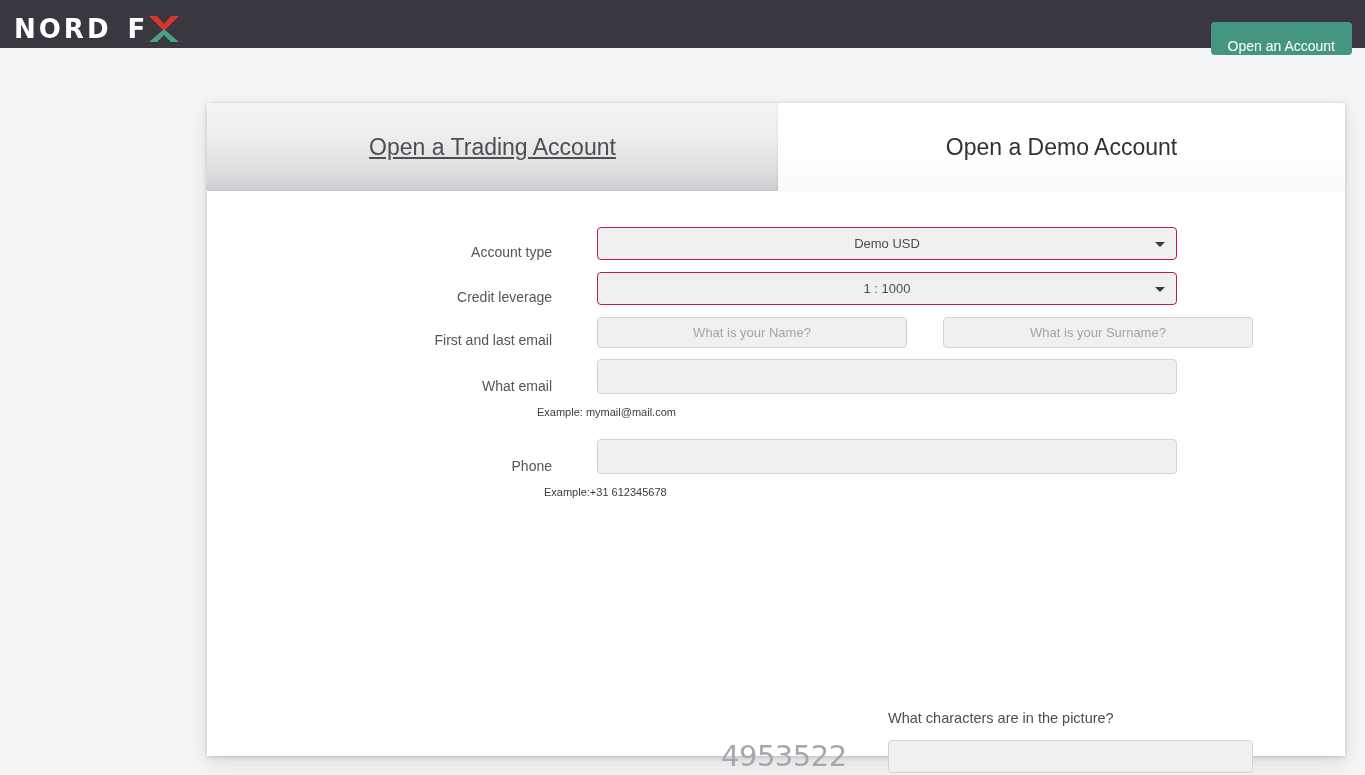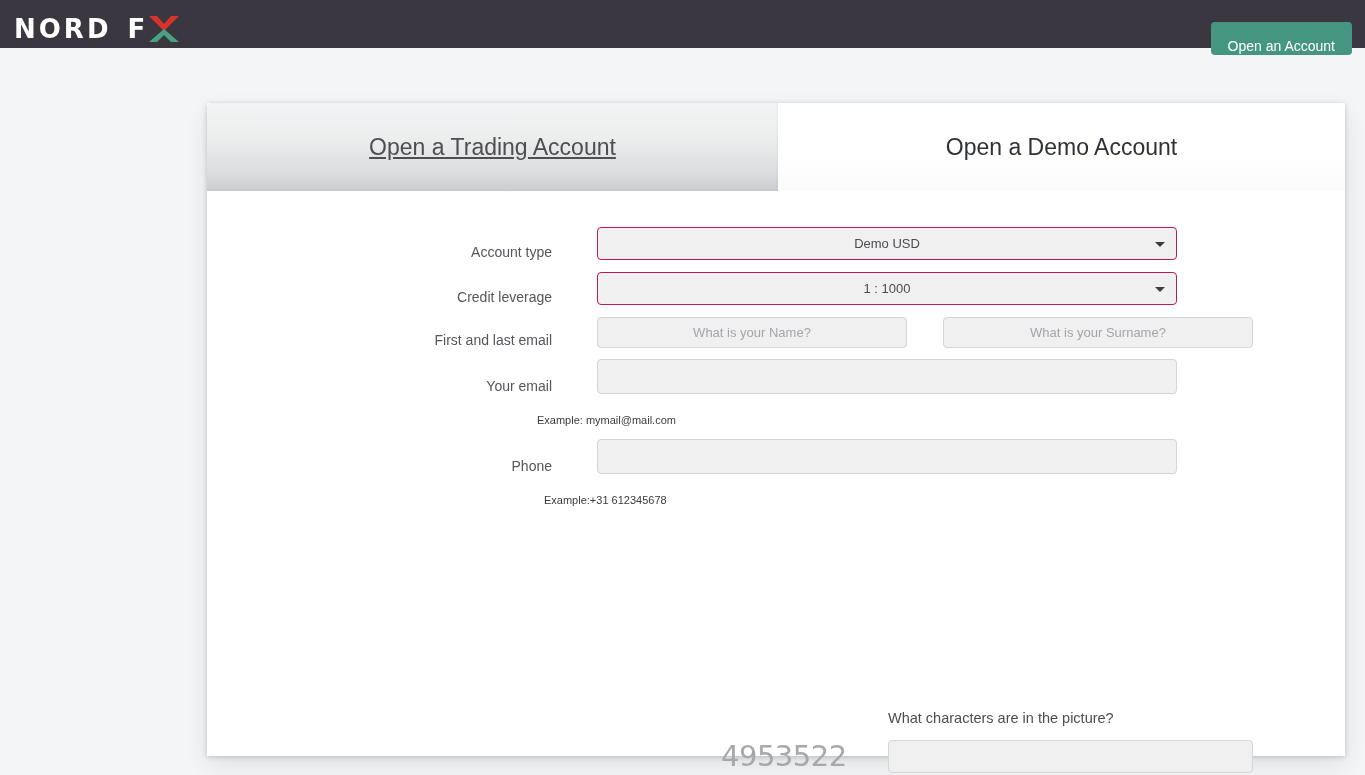--- a/index.html
+++ b/index.html
@@ -146,21 +146,20 @@
     padding-right: 17px;
     box-sizing: border-box;
     font-size: 14px;
     color: #55565a;
   }
   .hint {
     position: absolute;
     font-size: 11px;
     color: #3b3b3f;
     font-family: "Liberation Sans", sans-serif;
-    margin-top: 8px;
   }
 
   .select-box {
     position: relative;
     width: 580px;
     height: 33px;
     background: #f0f0f1;
     border: 1px solid #be185d;
     border-radius: 4px;
     box-sizing: border-box;
@@ -274,21 +273,21 @@
       </div>
     </div>
 
     <div class="row" style="top:126px;">
       <div class="lbl">First and last email</div>
       <input class="inp inp-half" type="text" placeholder="What is your Name?" style="">
       <input class="inp inp-half" type="text" style="margin-left: 8px;" placeholder="What is your Surname?">
     </div>
 
     <div class="row" style="top:168px;">
-      <div class="lbl">Your email</div>
+      <div class="lbl">What email</div>
       <input class="inp inp-full inp-tall" type="text" placeholder="" style="">
     </div>
     <div class="hint" style="left:330px; top:215px;">Example: mymail@mail.com</div>
 
     <div class="row" style="top:248px;">
       <div class="lbl">Phone</div>
       <input class="inp inp-full inp-tall" type="text" placeholder="" style="">
     </div>
     <div class="hint" style="left:337px; top:295px;">Example:+31 612345678</div>
 

